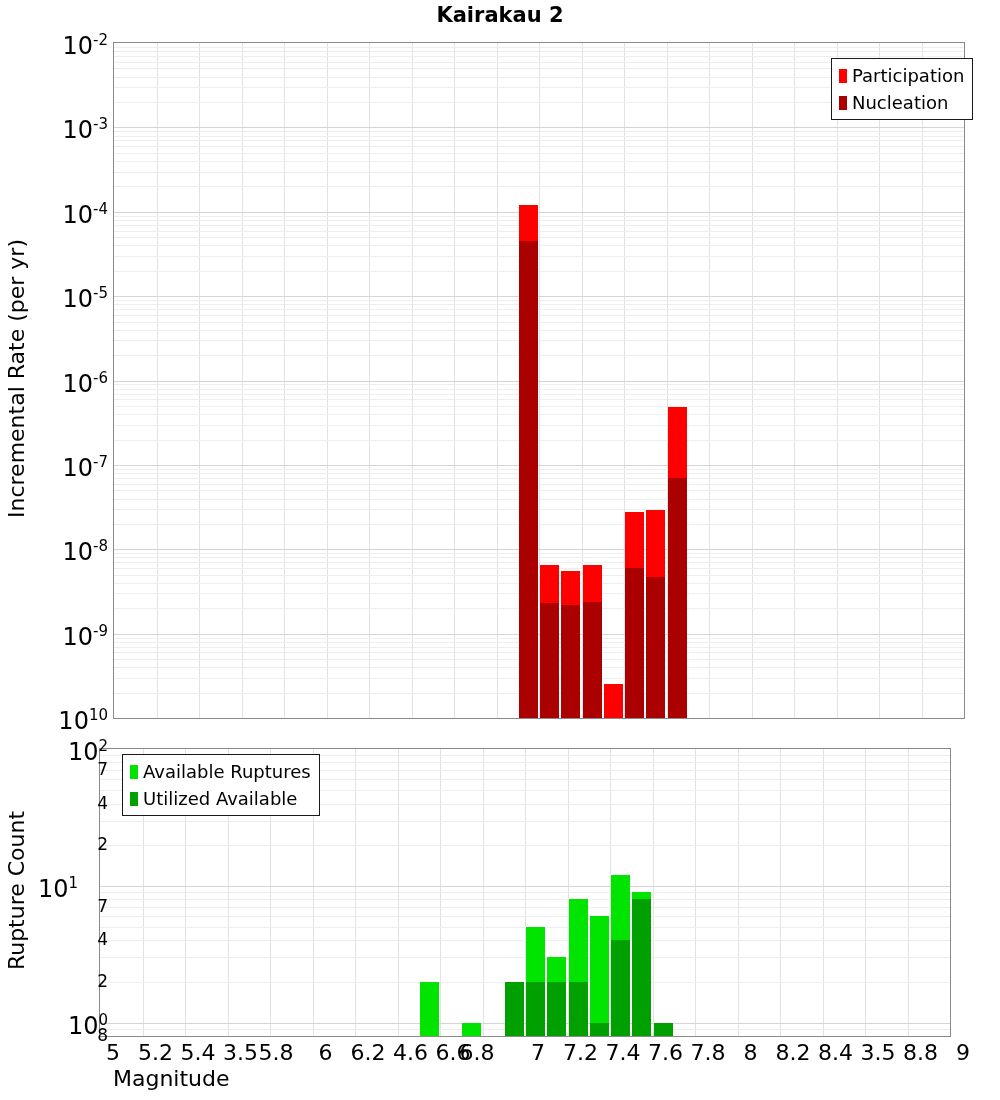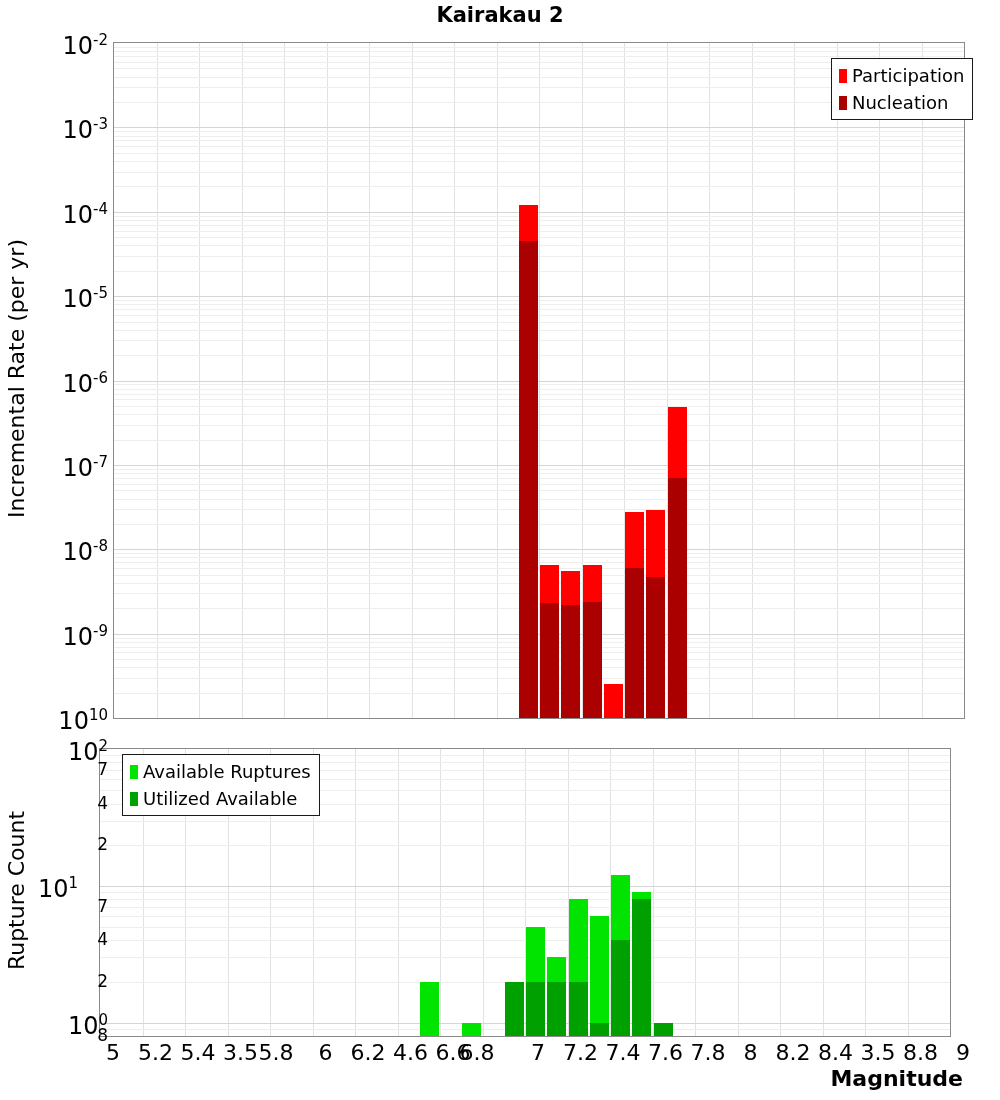--- a/index.html
+++ b/index.html
@@ -11,21 +11,21 @@
   #panel-rate{left:113px;top:42px;width:850px;height:675px;}
   #panel-count{left:99px;top:748px;width:850px;height:287px;}
   .gridline-v{position:absolute;top:0;height:100%;width:1px;background:#e2e2e2;}
   .gridline-h{position:absolute;left:0;width:100%;height:1px;}
   .gridline-h.major{background:#d5d5d5;}
   .gridline-h.minor{background:#eeeeee;}
   .bar{position:absolute;}
   .ylabel{position:absolute;width:500px;text-align:center;font-size:22px;transform:rotate(-90deg);}
   #ylabel-rate{left:-234px;top:366px;}
   #ylabel-count{left:-234px;top:878px;}
-  .xlabel{position:absolute;top:1066px;left:113px;width:850px;text-align:right;font-size:22px;font-weight:bold;}
+  .xlabel{position:absolute;top:1066px;left:113px;width:850px;text-align:left;font-size:22px;}
   .ytick-major{position:absolute;left:8px;width:100px;text-align:right;font-size:24px;line-height:26px;}
   .ytick-major sup{font-size:15px;}
   .ytick-minor{position:absolute;left:8px;width:100px;text-align:right;font-size:17px;line-height:18px;}
   .xtick{position:absolute;top:1040px;width:64px;text-align:center;font-size:22px;}
   .legend{position:absolute;background:#fff;border:1px solid #1a1a1a;padding:3px 8px 3px 7px;z-index:6;}
   .legend-item{display:flex;align-items:center;font-size:18px;line-height:27px;white-space:nowrap;}
   .swatch{display:inline-block;width:8px;height:14px;margin-right:5px;flex:0 0 auto;}
   #legend-rate{left:717px;top:15px;}
   #legend-count{left:22px;top:5px;}
 </style>

